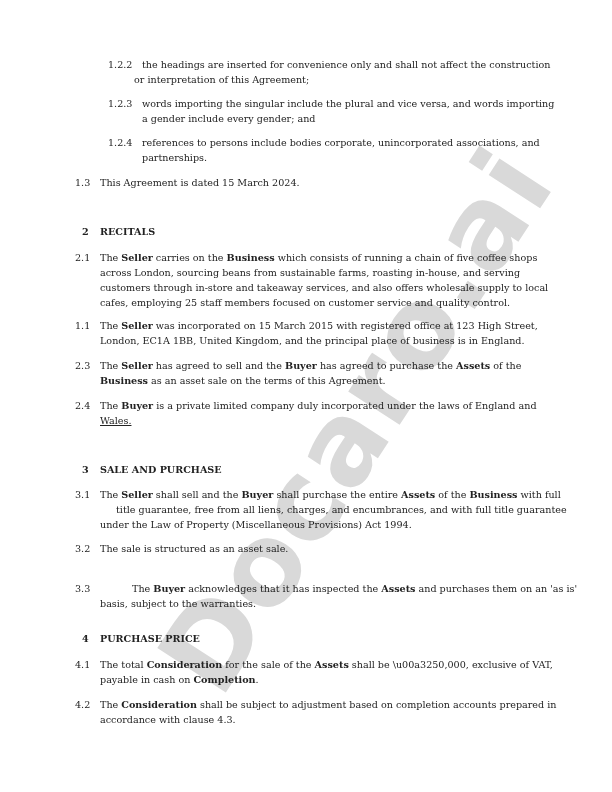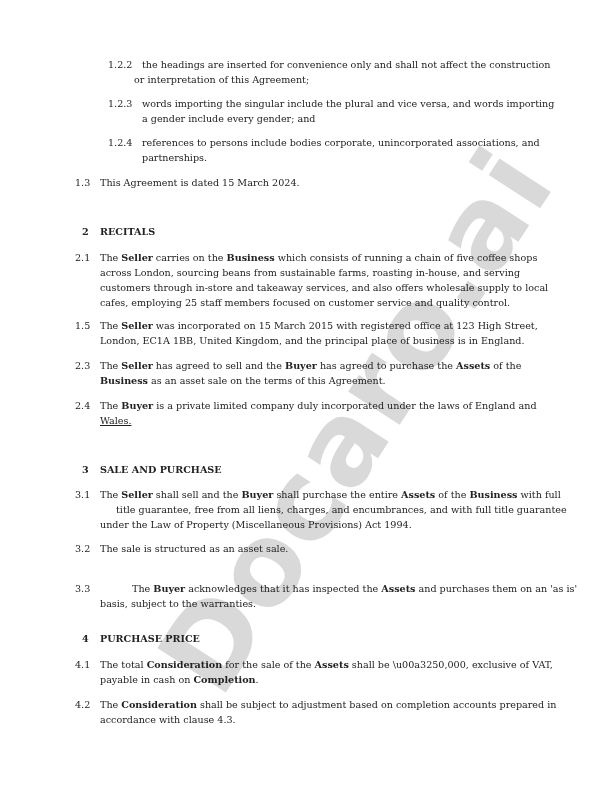--- a/index.html
+++ b/index.html
@@ -54,21 +54,21 @@
           <span class="txt" style="left: 100px; white-space: nowrap; text-align: right;">RECITALS</span>
         </div>
         <div class="row" style="top: 250px;">
           <span class="num" style="left: 75px;">2.1</span>
           <span class="txt" style="left: 100px; top: 0px; white-space: nowrap;"><span>The </span><span class="b">Seller</span><span> carries on the </span><span class="b">Business</span><span> which consists of running a chain of five coffee shops</span></span>
           <span class="txt" style="left: 100px; top: 15px; white-space: nowrap;"><span>across London, sourcing beans from sustainable farms, roasting in-house, and serving</span></span>
           <span class="txt" style="left: 100px; top: 30px; white-space: nowrap;"><span>customers through in-store and takeaway services, and also offers wholesale supply to local</span></span>
           <span class="txt" style="left: 100px; top: 45px; white-space: nowrap;"><span>cafes, employing 25 staff members focused on customer service and quality control.</span></span>
         </div>
         <div class="row" style="top: 318px;">
-          <span class="num" style="left: 75px;">1.5</span>
+          <span class="num" style="left: 75px;">1.1</span>
           <span class="txt" style="left: 100px; top: 0px; white-space: nowrap;"><span>The </span><span class="b">Seller</span><span> was incorporated on 15 March 2015 with registered office at 123 High Street,</span></span>
           <span class="txt" style="left: 100px; top: 15px; white-space: nowrap;"><span>London, EC1A 1BB, United Kingdom, and the principal place of business is in England.</span></span>
         </div>
         <div class="row" style="top: 358px;">
           <span class="num" style="left: 75px;">2.3</span>
           <span class="txt" style="left: 100px; top: 0px; white-space: nowrap;"><span>The </span><span class="b">Seller</span><span> has agreed to sell and the </span><span class="b">Buyer</span><span> has agreed to purchase the </span><span class="b">Assets</span><span> of the</span></span>
           <span class="txt" style="left: 100px; top: 15px; white-space: nowrap;"><span class="b">Business</span><span> as an asset sale on the terms of this Agreement.</span></span>
         </div>
         <div class="row" style="top: 398px;">
           <span class="num" style="left: 75px;">2.4</span>

